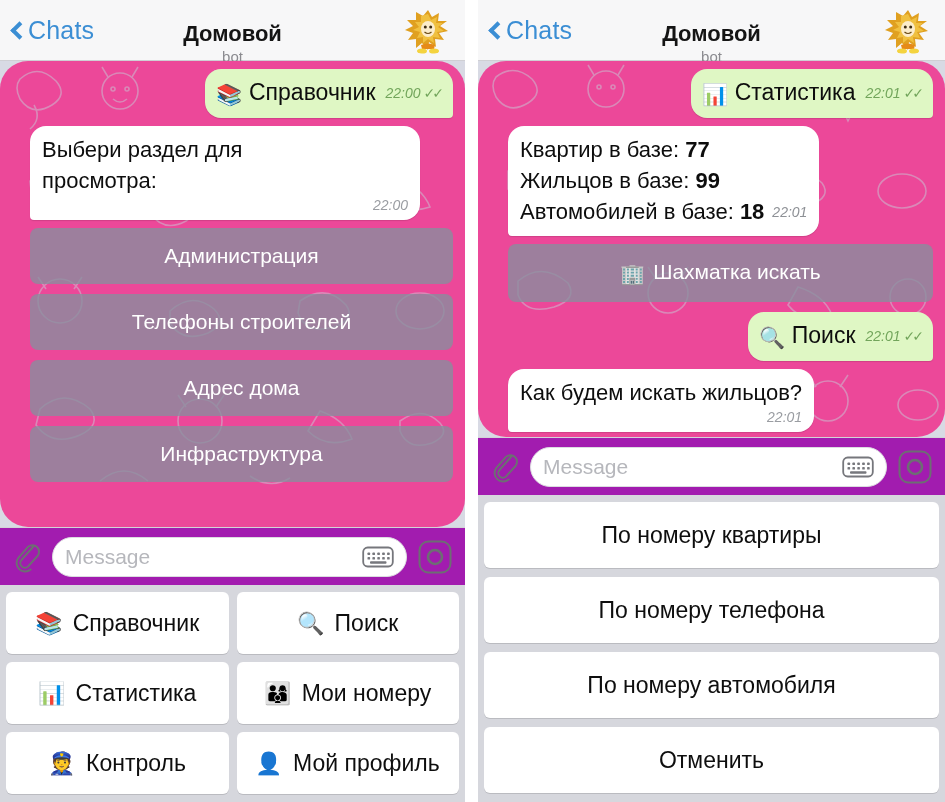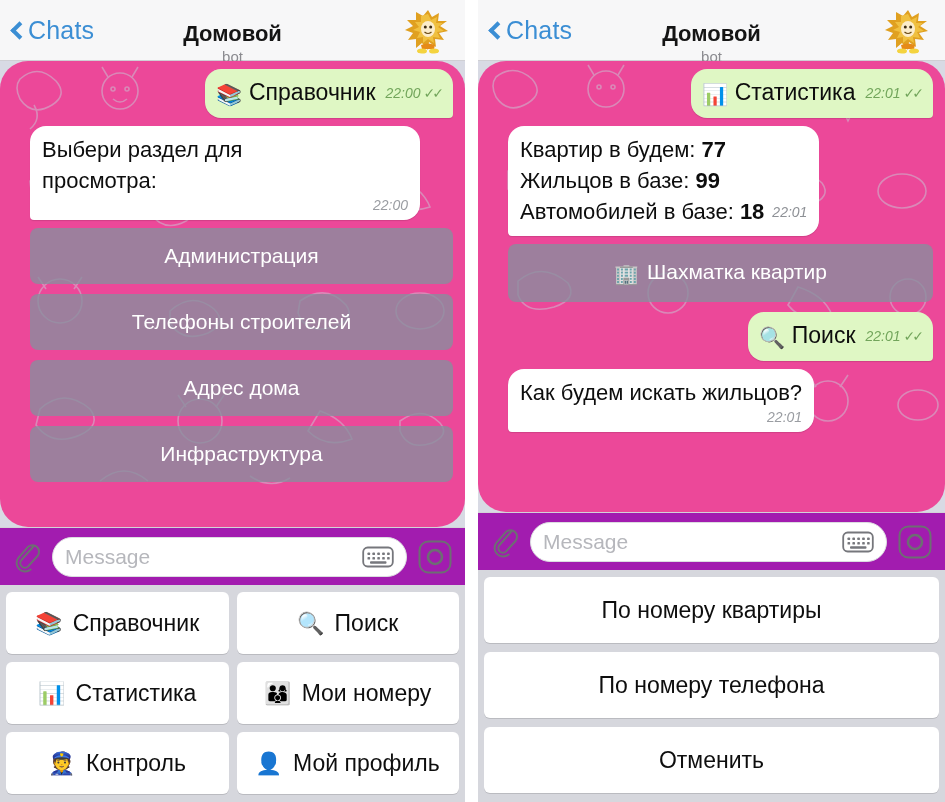--- a/index.html
+++ b/index.html
@@ -430,32 +430,32 @@
       <div class="msgs">
 
         <div class="row out">
           <div class="bubble out">
             <span class="emoji">📊</span><span class="btext">Статистика</span><span class="meta out"><span>22:01</span><span class="ticks">✓✓</span></span>
           </div>
         </div>
 
         <div class="row in">
           <div class="bubble in multiline">
-            <span class="stat-line"><span>Квартир в будем:</span>
+            <span class="stat-line"><span>Квартир в базе:</span>
               <b>77</b></span>
             <span class="stat-line"><span>Жильцов в базе:</span>
               <b>99</b></span>
             <span class="stat-line"><span>Автомобилей в базе:</span>
               <b>18</b><span class="meta inline-end">22:01</span></span>
           </div>
         </div>
 
         <div class="inline-kb">
           <div class="inline-btn">
-            <span class="emoji">🏢</span><span>Шахматка квартир</span>
+            <span class="emoji">🏢</span><span>Шахматка искать</span>
           </div>
         </div>
 
         <div class="row out">
           <div class="bubble out">
             <span class="emoji">🔍</span><span class="btext">Поиск</span><span class="meta out"><span>22:01</span><span class="ticks">✓✓</span></span>
           </div>
         </div>
 
         <div class="row in">
@@ -498,18 +498,21 @@
     </div>
 
     <div class="reply-kb right">
       <div class="kb-row">
         <div class="kb-key wide">По номеру квартиры</div>
       </div>
       <div class="kb-row">
         <div class="kb-key wide">По номеру телефона</div>
       </div>
       <div class="kb-row">
+        <div class="kb-key wide">По номеру автомобиля</div>
+      </div>
+      <div class="kb-row">
         <div class="kb-key wide">Отменить</div>
       </div>
     </div>
   </div>
 
 </div>
 
 </body></html>

